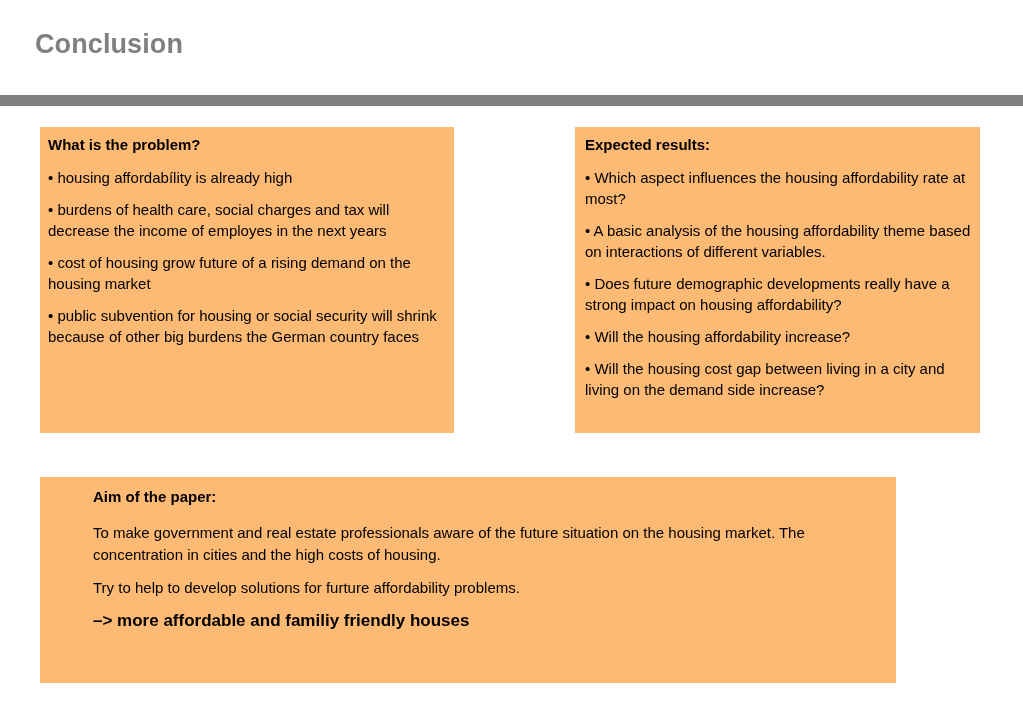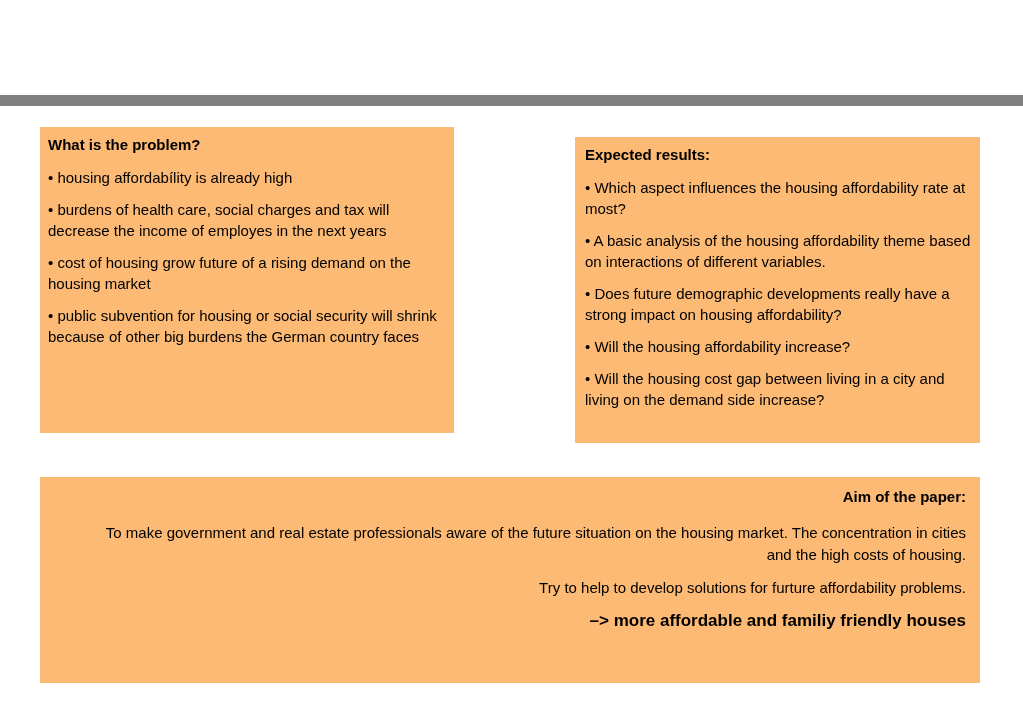--- a/index.html
+++ b/index.html
@@ -52,33 +52,32 @@
   .panel-left {
     left: 40px;
     top: 127px;
     width: 414px;
     height: 306px;
     padding: 8px 10px 0 8px;
   }
 
   .panel-right {
     left: 575px;
-    top: 137px;
+    top: 127px;
     width: 405px;
     height: 306px;
     padding: 8px 6px 0 10px;
   }
 
   .panel-bottom {
     left: 40px;
     top: 477px;
-    width: 940px;
+    width: 856px;
     height: 206px;
-    padding: 10px 14px 0 53px;
-    text-align: right;
+    padding: 10px 20px 0 53px;
   }
 
   .panel-heading {
     font-size: 15px;
     font-weight: bold;
     color: #000000;
     line-height: 20px;
     margin: 0 0 12px 0;
   }
 
@@ -106,20 +105,21 @@
 
   .panel-bottom .panel-heading {
     margin-bottom: 15px;
   }
 </style>
 </head>
 <body>
 
 <div class="slide">
 
+  <div class="slide-title">Conclusion</div>
 
   <div class="title-rule"></div>
 
   <div class="panel panel-left">
     <div class="panel-heading">What is the problem?</div>
     <div class="bullet">• housing affordabílity is already high</div>
     <div class="bullet">• burdens of health care, social charges and tax will decrease the income of employes in the next years</div>
     <div class="bullet">• cost of housing grow future of a rising demand on the housing market</div>
     <div class="bullet">• public subvention for housing or social security will shrink because of other big burdens the German country faces</div>
   </div>

